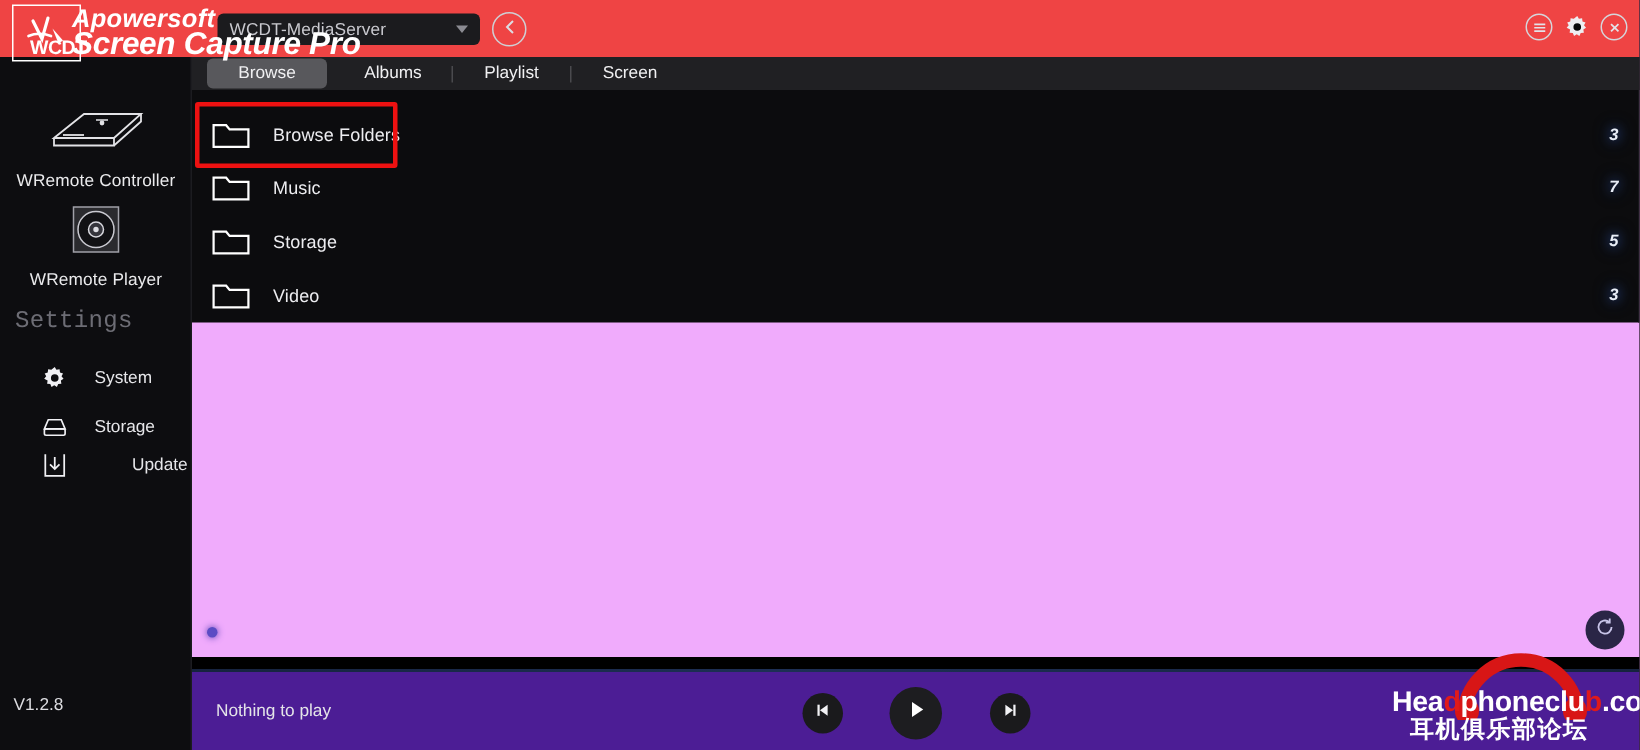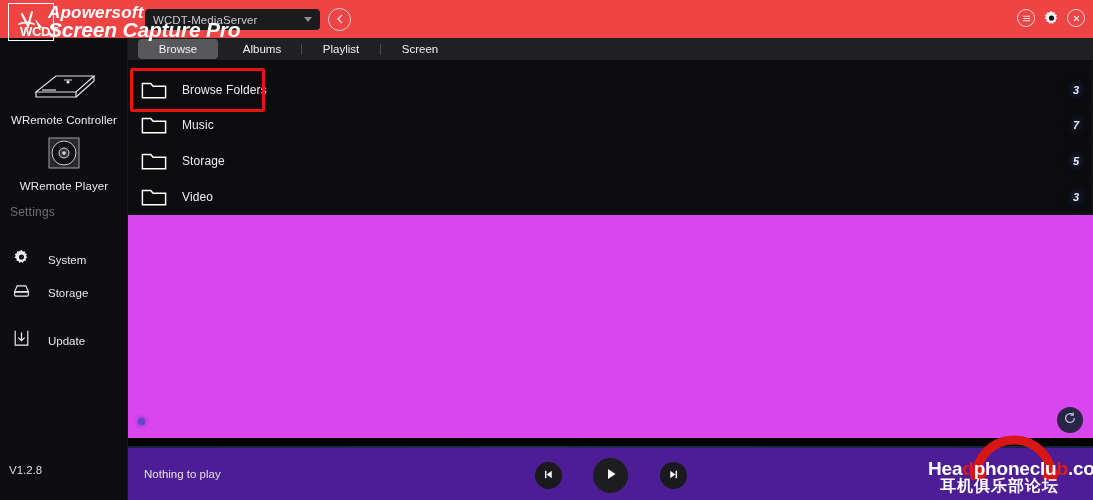--- a/index.html
+++ b/index.html
@@ -115,28 +115,29 @@
   }
   .device-block .dev-label {
     font-size: 11.5px;
     color: #eaeaec;
     margin-top: 4px;
     letter-spacing: .1px;
   }
   .settings-head {
     position: absolute;
     left: 10px; top: 205px;
-    font-size: 12px;
+    font-size: 16px;
     color: #6d6d75;
     letter-spacing: .2px;
+    font-family: Liberation Mono, monospace;
   }
   .nav-item {
     position: absolute;
     left: 0; width: 128px; height: 28px;
-    display: flex; align-items: flex-end;
+    display: flex; align-items: center; padding-left: 15px;
   }
   .nav-item .nico {
     width: 22px; margin-left: 10px;
     display: flex; align-items: center; justify-content: center;
   }
   .nav-item .nlabel {
     margin-left: 16px;
     font-size: 11.5px;
     color: #e6e6e9;
   }
@@ -145,21 +146,21 @@
     left: 9px; top: 464px;
     font-size: 11.5px;
     color: #dcdce0;
   }
 
   
   .content {
     position: absolute;
     left: 128px; top: 60px;
     width: 965px; height: 378px;
-    background: #d946ef;
+    background: #f0abfc;
   }
   .list-region {
     position: absolute;
     left: 0; top: 0;
     width: 965px; height: 155px;
     background: #0c0c0e;
     border-right: 1px solid #17171b;
     box-sizing: border-box;
   }
   .row {
@@ -353,21 +354,21 @@
   <div class="nav-item" style="top:271px;">
     <span class="nico">
       <svg width="19" height="16" viewBox="0 0 22 18">
         <path d="M3 10 L6 3 L16 3 L19 10 Z" fill="none" stroke="#f0f0f4" stroke-width="1.3"></path>
         <rect x="3" y="10" width="16" height="5" rx="1.3" fill="none" stroke="#f0f0f4" stroke-width="1.3"></rect>
       </svg>
     </span>
     <span class="nlabel">Storage</span>
   </div>
 
-  <div class="nav-item" style="top:319px;">
+  <div class="nav-item" style="top:296px;gap:25px;">
     <span class="nico">
       <svg width="17" height="18" viewBox="0 0 18 20">
         <path d="M2 2 L2 18 L16 18 L16 2" fill="none" stroke="#f0f0f4" stroke-width="1.3"></path>
         <path d="M9 4 L9 13 M5.5 9.5 L9 13 L12.5 9.5" fill="none" stroke="#f0f0f4" stroke-width="1.3"></path>
       </svg>
     </span>
     <span class="nlabel">Update</span>
   </div>
 
   <div class="version">V1.2.8</div>

